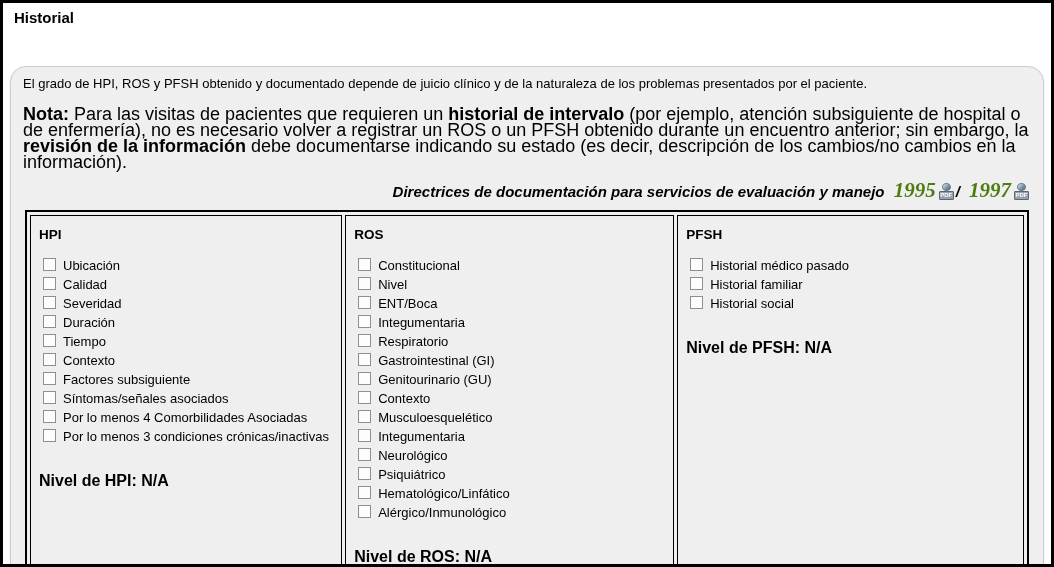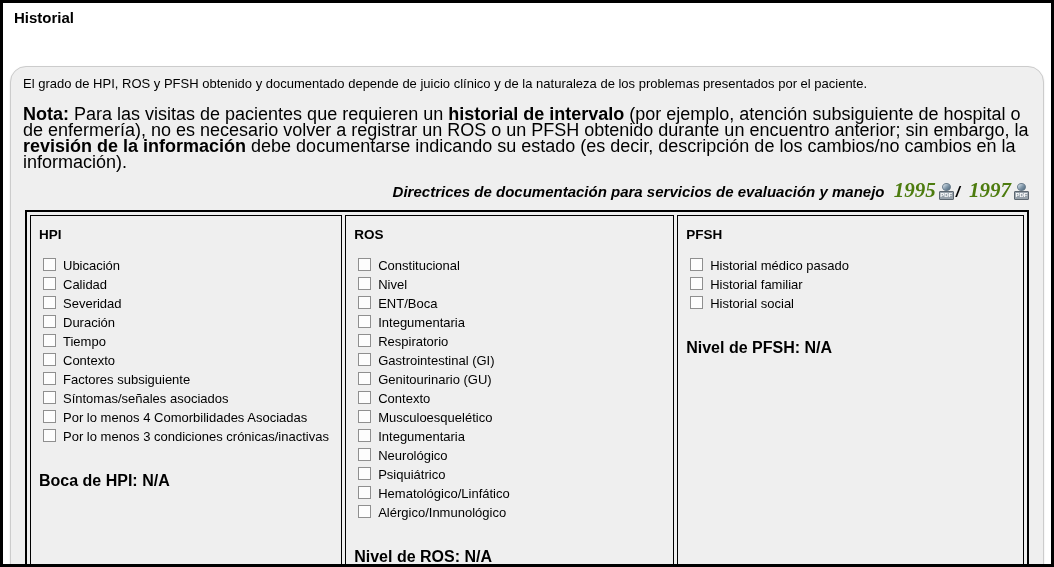--- a/index.html
+++ b/index.html
@@ -215,21 +215,21 @@
             </div>
                 <div class="chk-row">
               <span class="checkbox"></span>
               <span class="chk-label">Por lo menos 4 Comorbilidades Asociadas</span>
             </div>
                 <div class="chk-row">
               <span class="checkbox"></span>
               <span class="chk-label">Por lo menos 3 condiciones crónicas/inactivas</span>
             </div>
               </div>
-          <div class="level">Boca de HPI: N/A</div>
+          <div class="level">Nivel de HPI: N/A</div>
         </td>
         <td class="col col-ros">
           <div class="col-title">ROS</div>
           <div class="chk-list">
                 <div class="chk-row">
               <span class="checkbox"></span>
               <span class="chk-label">Constitucional</span>
             </div>
                 <div class="chk-row">
               <span class="checkbox"></span>

